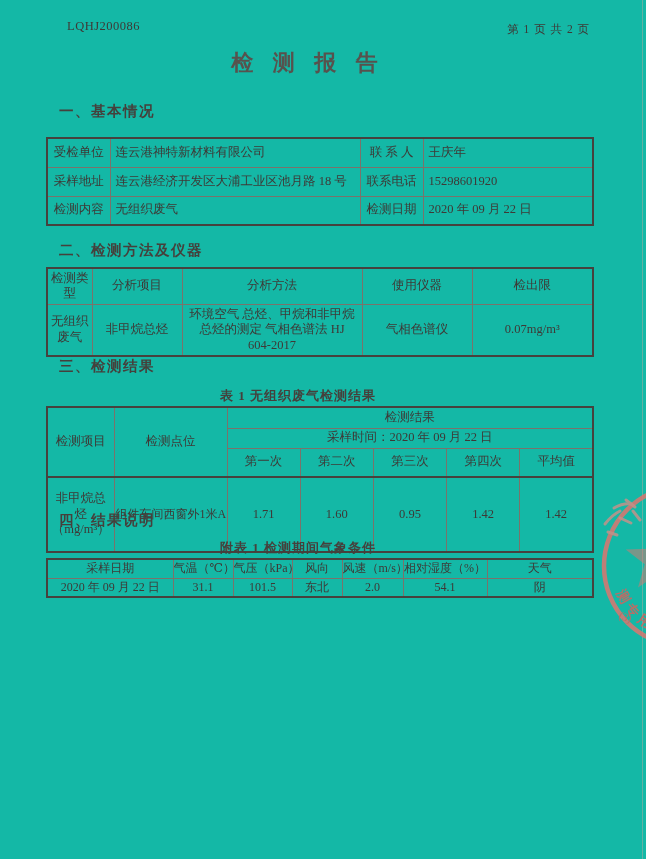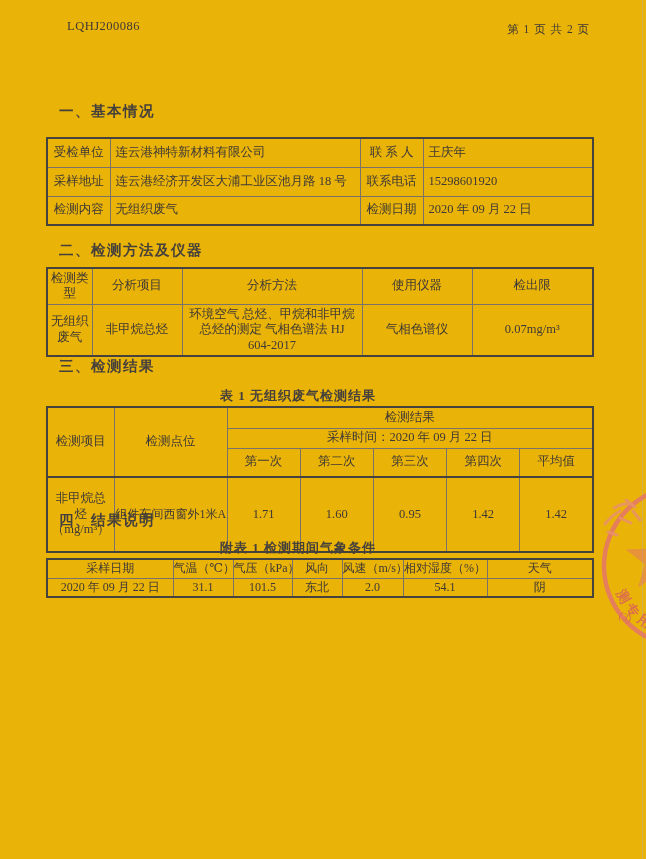--- a/index.html
+++ b/index.html
@@ -1,19 +1,19 @@
 <!DOCTYPE html>
 <html><head>
 <meta charset="utf-8">
 <style>
   * { margin:0; padding:0; box-sizing:border-box; }
   html,body { background:#fbfaf8; }
   .page {
     position:relative; width:646px; height:859px;
-    background:#eab308;
+    background:#14b8a6;
     font-family:"Liberation Serif","DejaVu Serif",serif;
     color:#3e3936; overflow:hidden;
   }
   .page-edge { position:absolute; top:0; right:3px; width:1px; height:100%;
     background:rgba(178,172,164,.5); }
   .doc-number { position:absolute; left:67px; top:19px; font-size:12.5px; letter-spacing:.5px; }
   .page-indicator { position:absolute; right:56px; top:22px; font-size:11.5px; letter-spacing:1px; }
   .report-title { position:absolute; left:46px; top:48px; width:548px;
     text-align:center; font-size:22px; font-weight:bold; letter-spacing:7px;
     color:#57524d; transform:translateX(-12px); }
@@ -47,20 +47,21 @@
   .stamp { position:absolute; top:478px; right:0; width:54px; height:176px; }
 </style>
 </head>
 <body>
 
 <div class="page">
   <div class="page-edge"></div>
 
   <div class="doc-number">LQHJ200086</div>
   <div class="page-indicator">第 1 页 共 2 页</div>
+  <div class="report-title">检 测 报 告</div>
 
   <div class="section-heading s1">一、基本情况</div>
 
   <table class="t1">
     <tbody>
         <tr>
       <td class="lbl">受检单位</td>
       <td class="val" style="width:250px">连云港神特新材料有限公司</td>
       <td class="lbl" style="width:63px">联 系 人</td>
       <td class="val" style="width:170px">王庆年</td>

